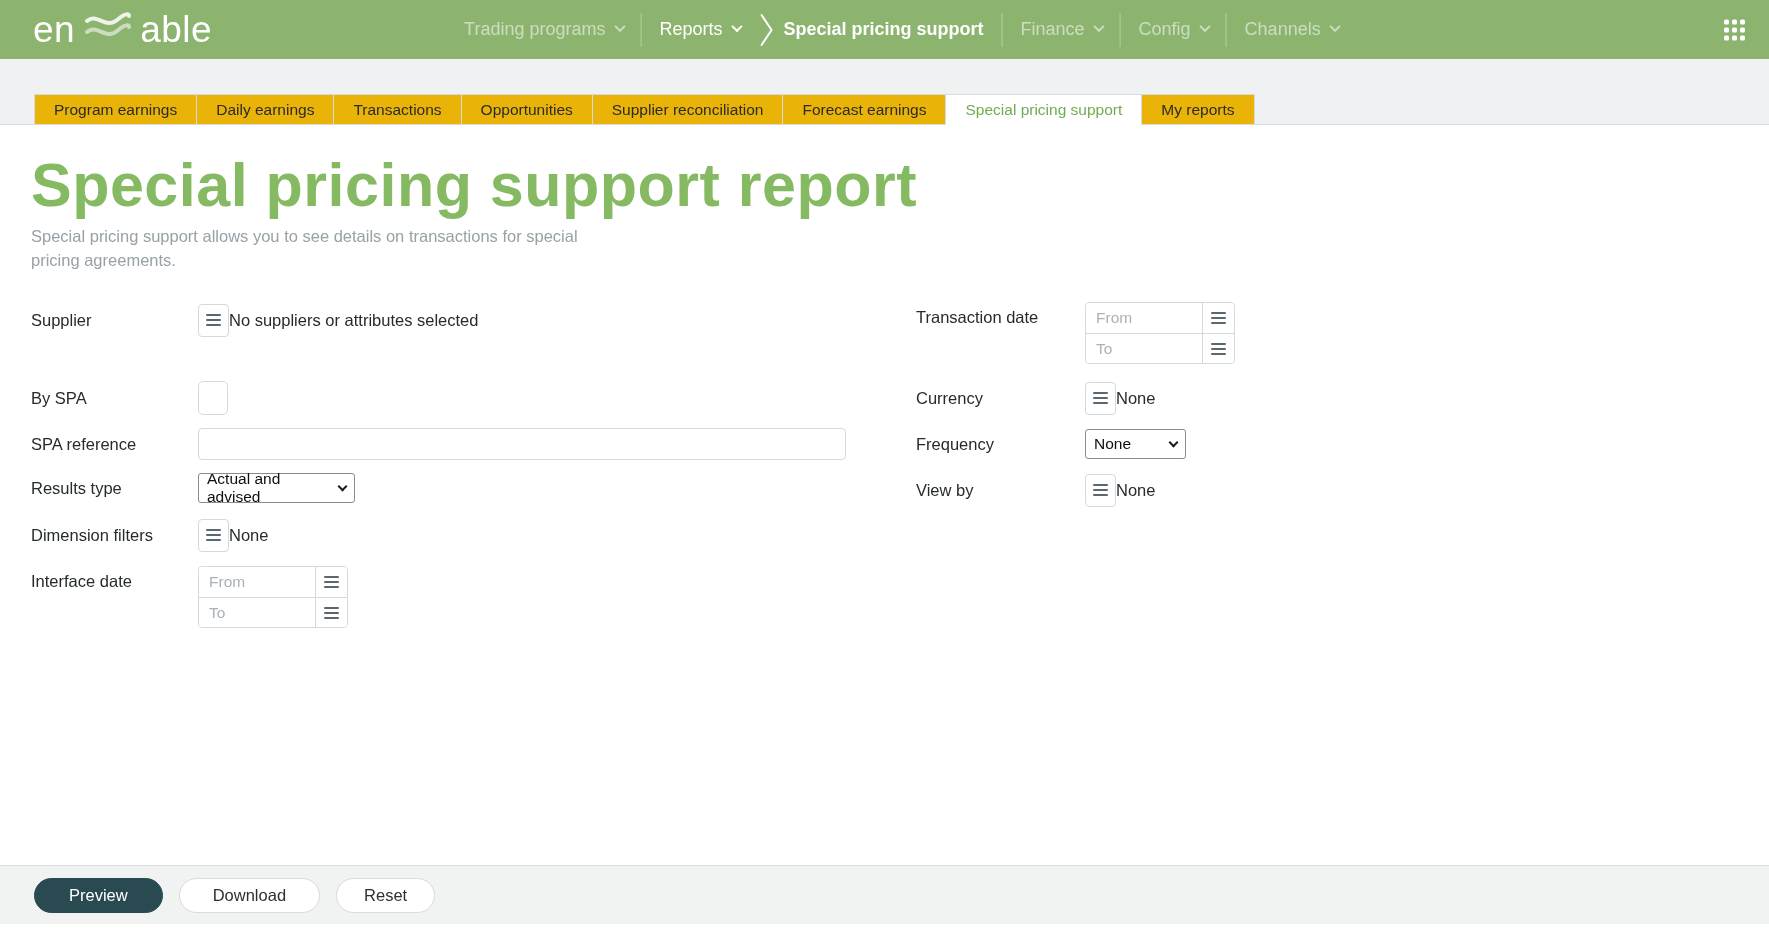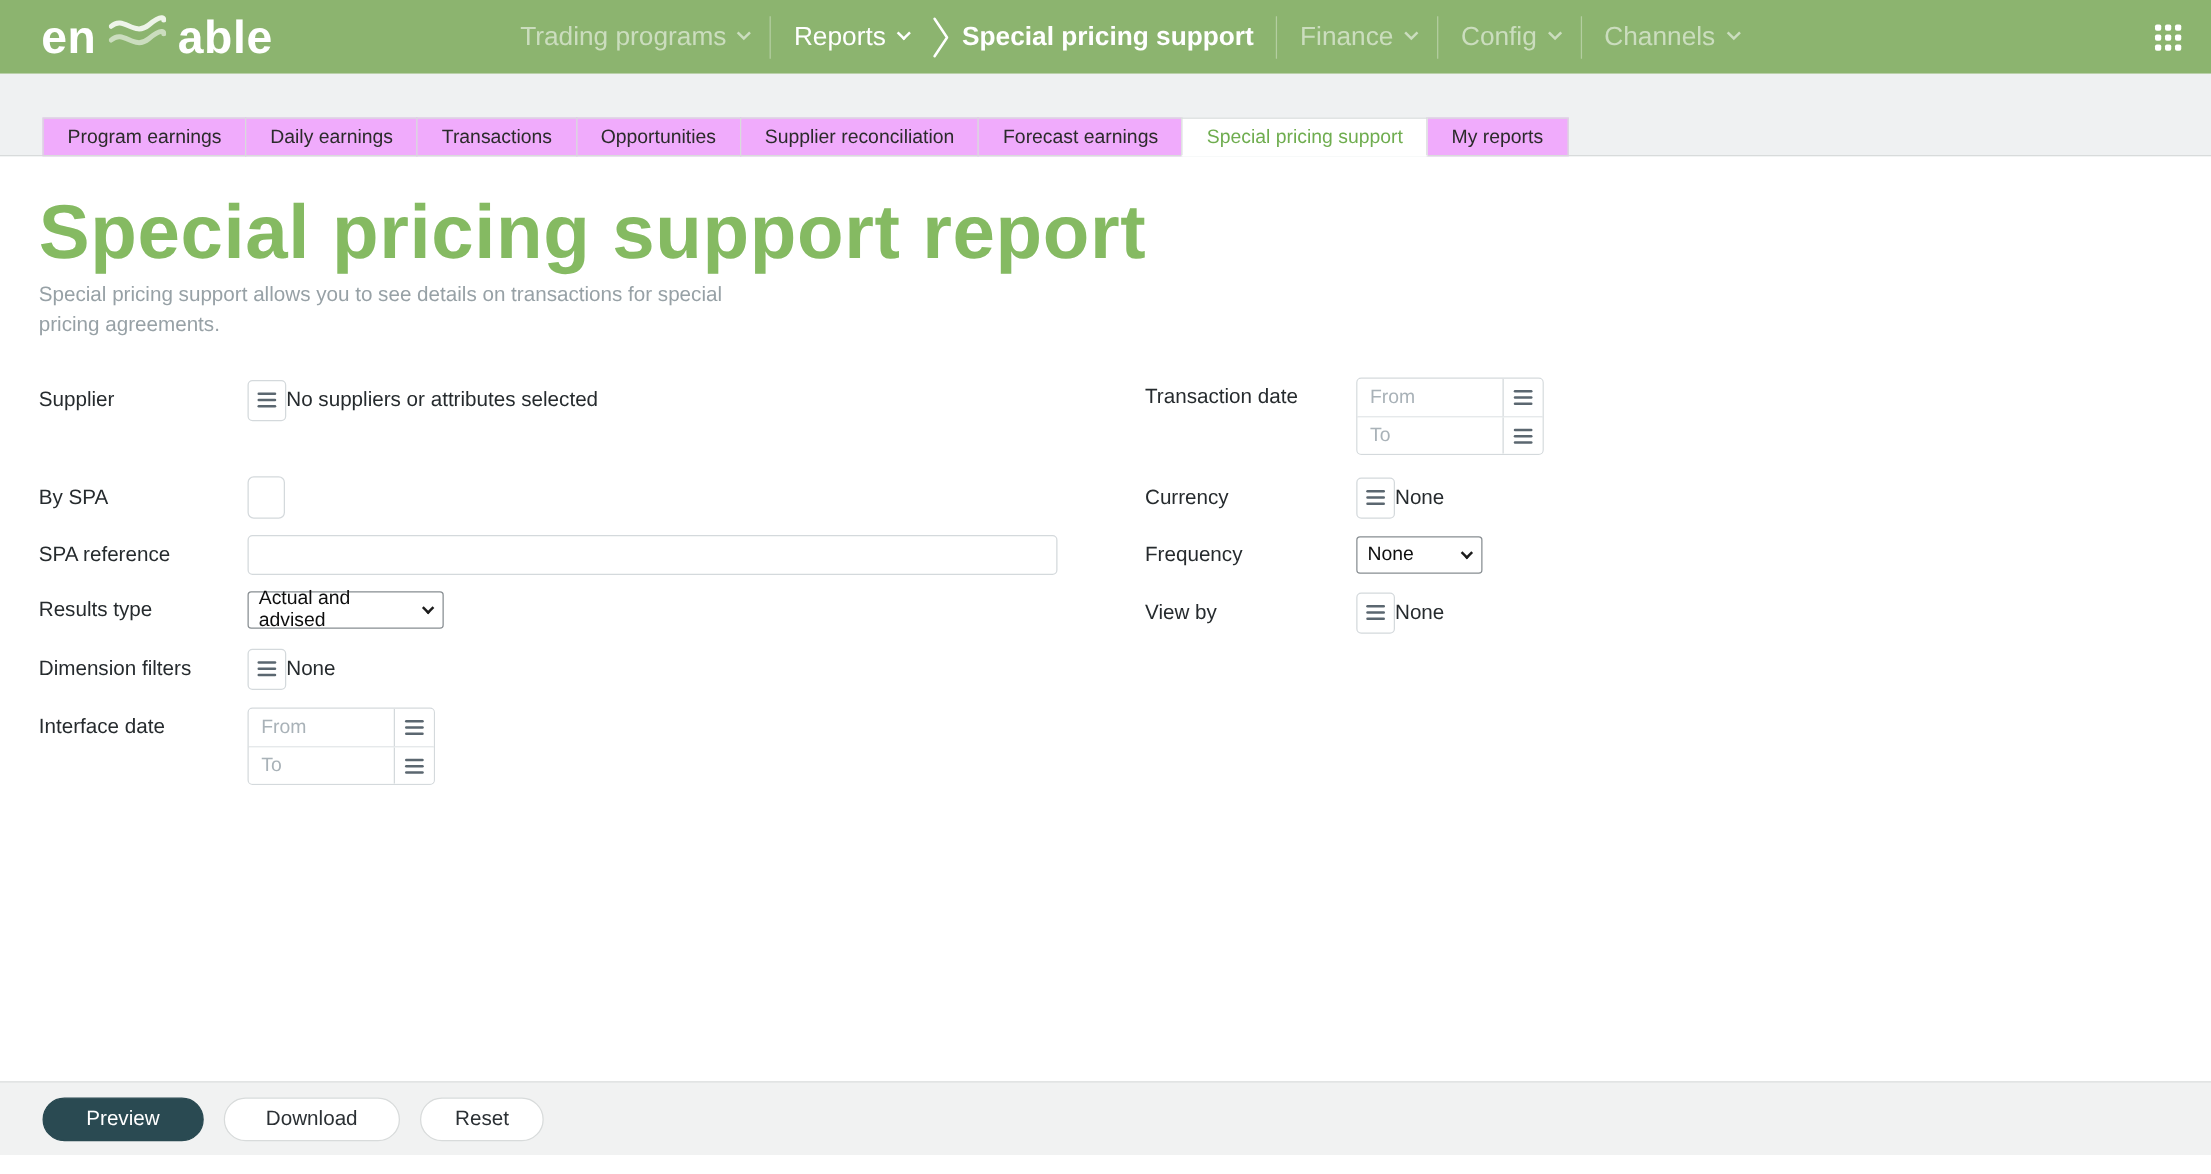--- a/index.html
+++ b/index.html
@@ -1,35 +1,35 @@
 <!DOCTYPE html>
 <html><head>
 <meta charset="utf-8">
 <style>
   * { margin:0; padding:0; box-sizing:border-box; }
   html,body { width:1769px; height:939px; font-family:"Liberation Sans", sans-serif; background:#fff; overflow:hidden; }
   .app { position:relative; width:1769px; height:939px; background:#fff; }
 
   
   .navbar { position:absolute; top:0; left:0; width:100%; height:59px; background:#8cb46f; display:flex; align-items:center; }
-  .logo { position:absolute; left:33px; top:8px; display:flex; align-items:center; color:#fff; font-weight:bold; font-size:37px; letter-spacing:.5px;gap:11px; }
+  .logo { position:absolute; left:33px; top:8px; display:flex; align-items:center; color:#fff; font-weight:normal; font-size:37px; letter-spacing:.5px;gap:11px; }
   .logo .wave { margin:0 -2px 0 -1px; }
   .main-nav { position:absolute; left:50%; transform:translateX(-48.2%); top:0; height:59px; display:flex; align-items:center; white-space:nowrap; }
-  .nav-item { display:flex; align-items:center; color:#fff; font-size:21px; padding:0 18px; cursor:pointer; }
+  .nav-item { display:flex; align-items:center; color:#fff; font-size:18px; padding:0 18px; cursor:pointer; }
   .nav-item.muted { color:rgba(255,255,255,.55); }
   .nav-sep { width:1px; height:34px; background:rgba(255,255,255,.35); }
   .chev { display:inline-block; width:8px; height:8px; border-right:2px solid currentColor; border-bottom:2px solid currentColor; transform:rotate(45deg) translateY(-2px); margin-left:9px; margin-bottom:4px; }
   .crumb-chev { margin:0 2px; display:flex; align-items:center; }
   .grid-icon { position:absolute; right:24px; top:50%; transform:translateY(-50%); display:grid; grid-template-columns:repeat(3,5px); grid-gap:3px; cursor:pointer; }
   .grid-icon span { width:5px; height:5px; background:#fff; border-radius:1.5px; }
 
   
   .band { position:absolute; top:59px; left:0; width:100%; height:66px; background:#eff1f2; border-bottom:1px solid #d8dbdb; }
   .tabs { position:absolute; left:34px; bottom:-1px; display:flex; }
-  .tab { height:31px; line-height:29px; padding:0 19px; background:#f0abfc; border:1px solid #d8dbdb; margin-right:-1px; font-size:15.5px; color:#2b2b2b; cursor:pointer; position:relative; }
+  .tab { height:31px; line-height:29px; padding:0 19px; background:#eab308; border:1px solid #d8dbdb; margin-right:-1px; font-size:15.5px; color:#2b2b2b; cursor:pointer; position:relative; }
   .tab.active { background:#fff; color:#6fad4f; border-bottom-color:#fff; z-index:2; }
 
   
   .page-title { position:absolute; left:31px; top:150px; font-size:61px; font-weight:bold; color:#85ba62; letter-spacing:.5px; }
   .page-desc { position:absolute; left:31px; top:224px; width:590px; font-size:16.5px; line-height:24px; color:#97a1a6; }
 
   
   .row { position:absolute; display:flex; }
   .row .lbl { font-size:16.5px; color:#262b2e; }
   .row.left { left:31px; }

